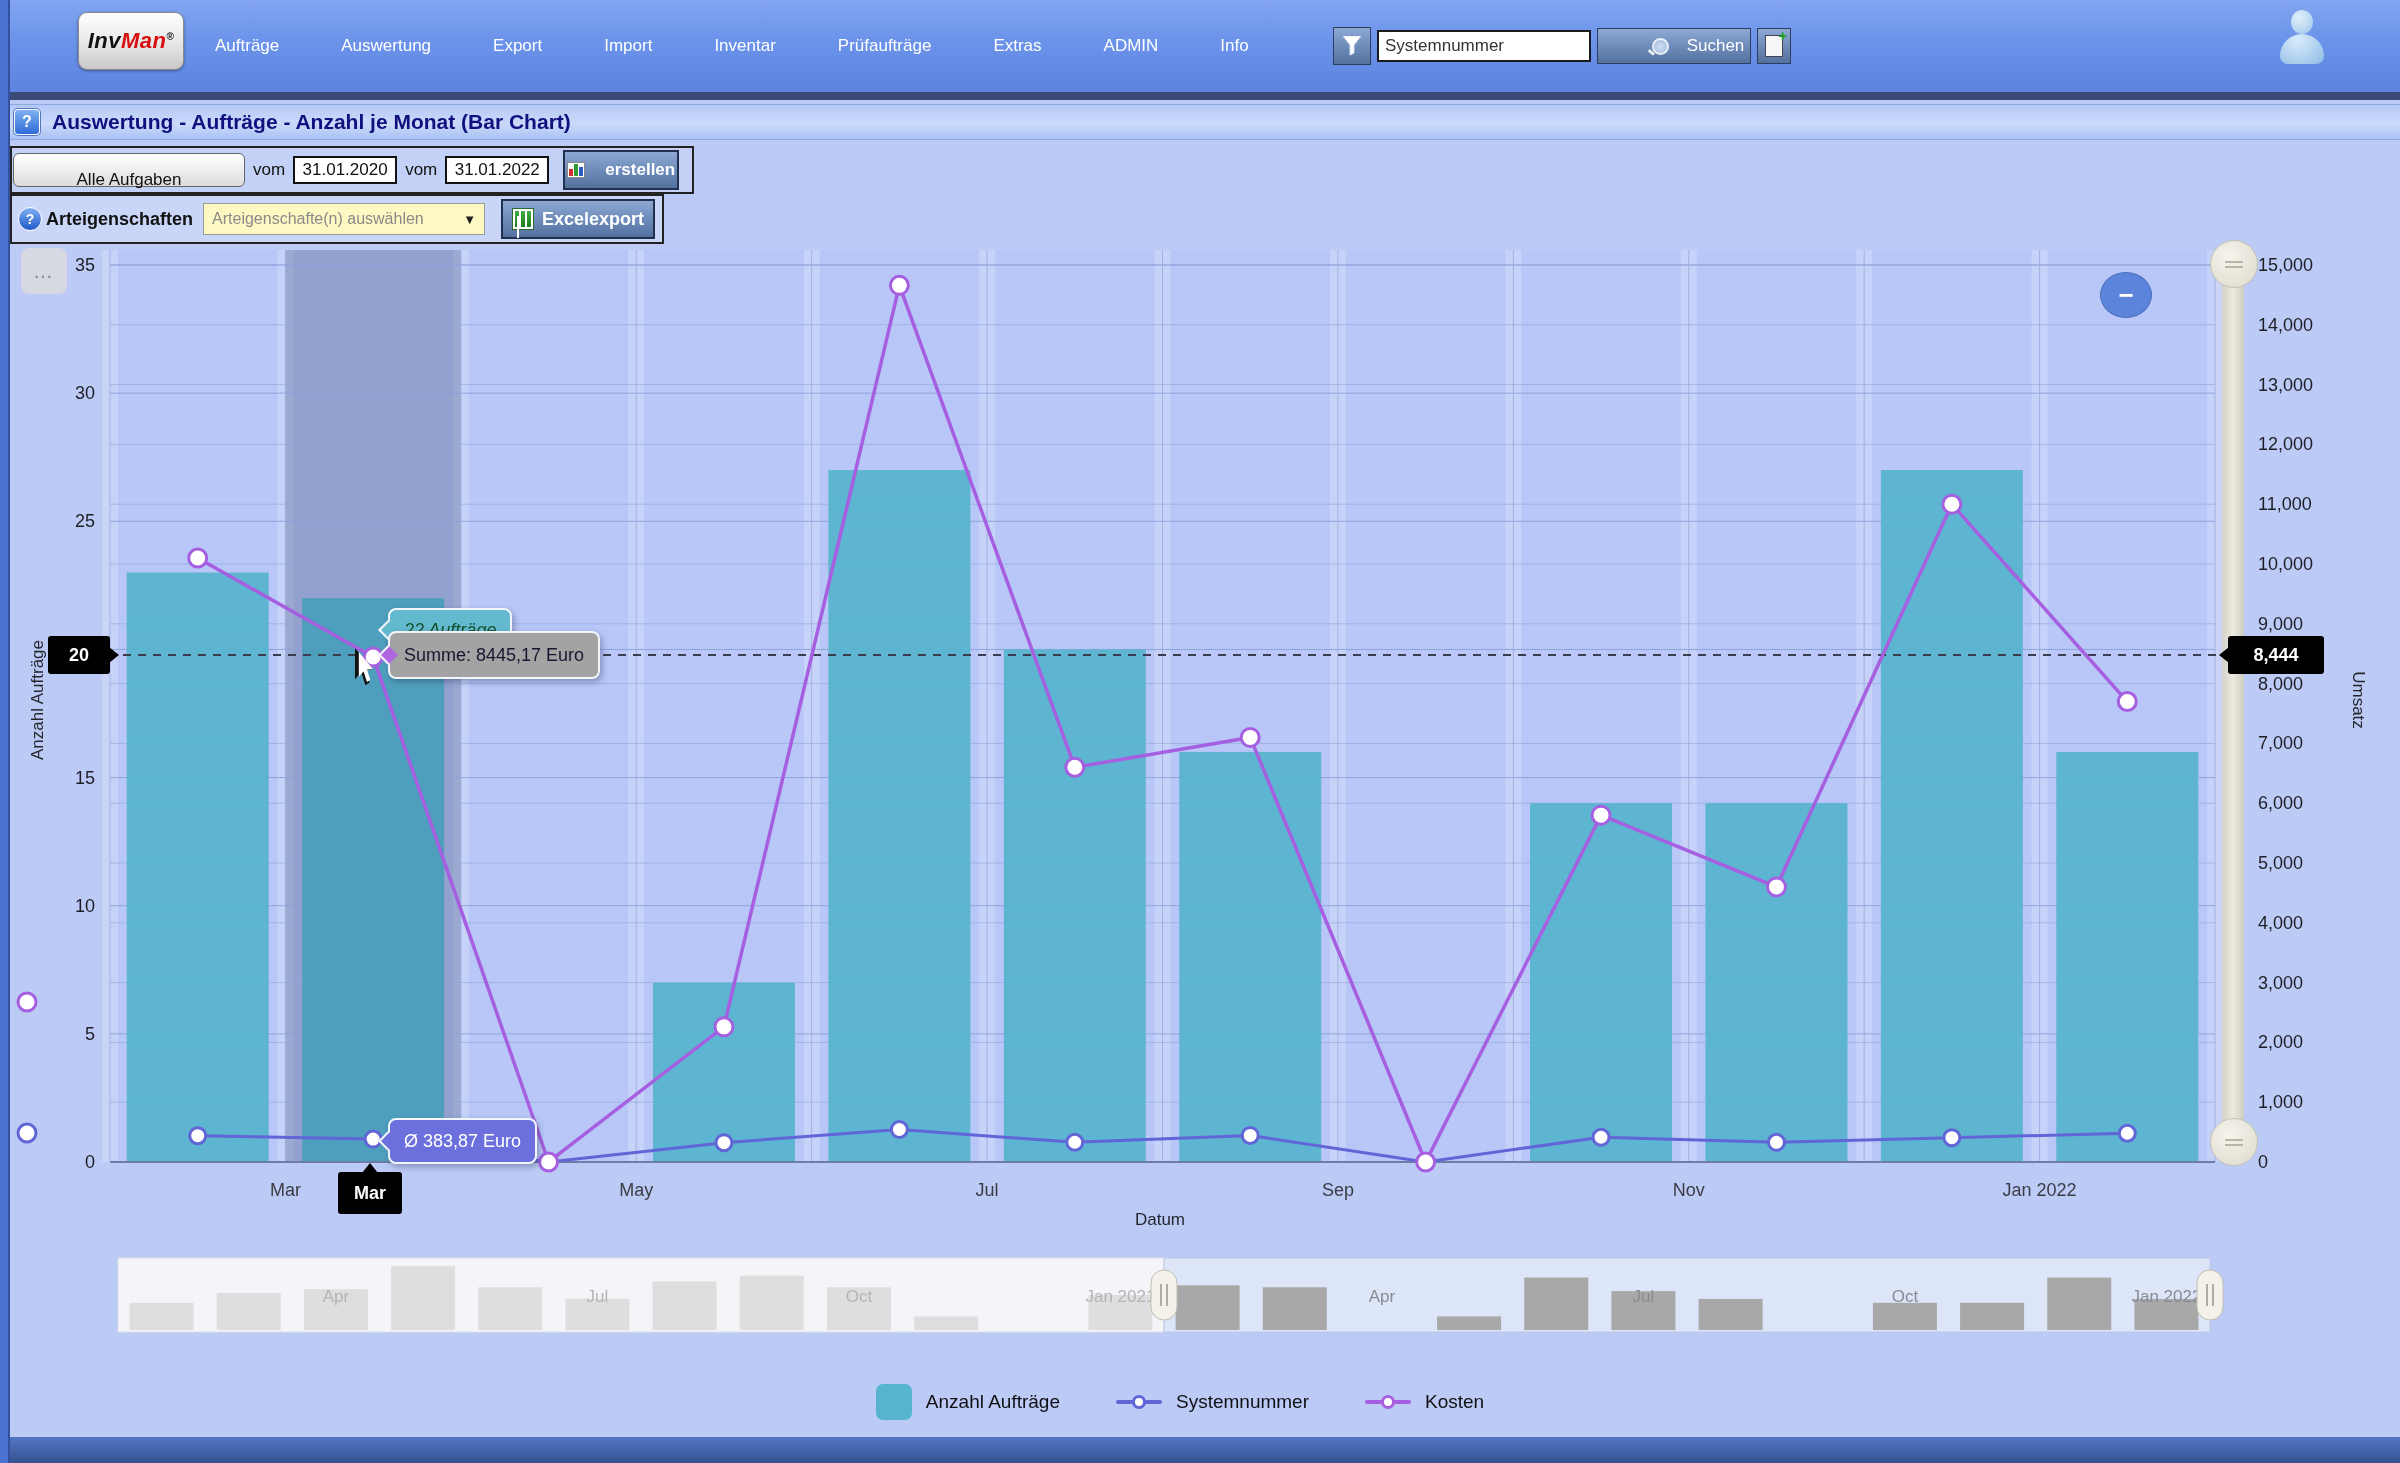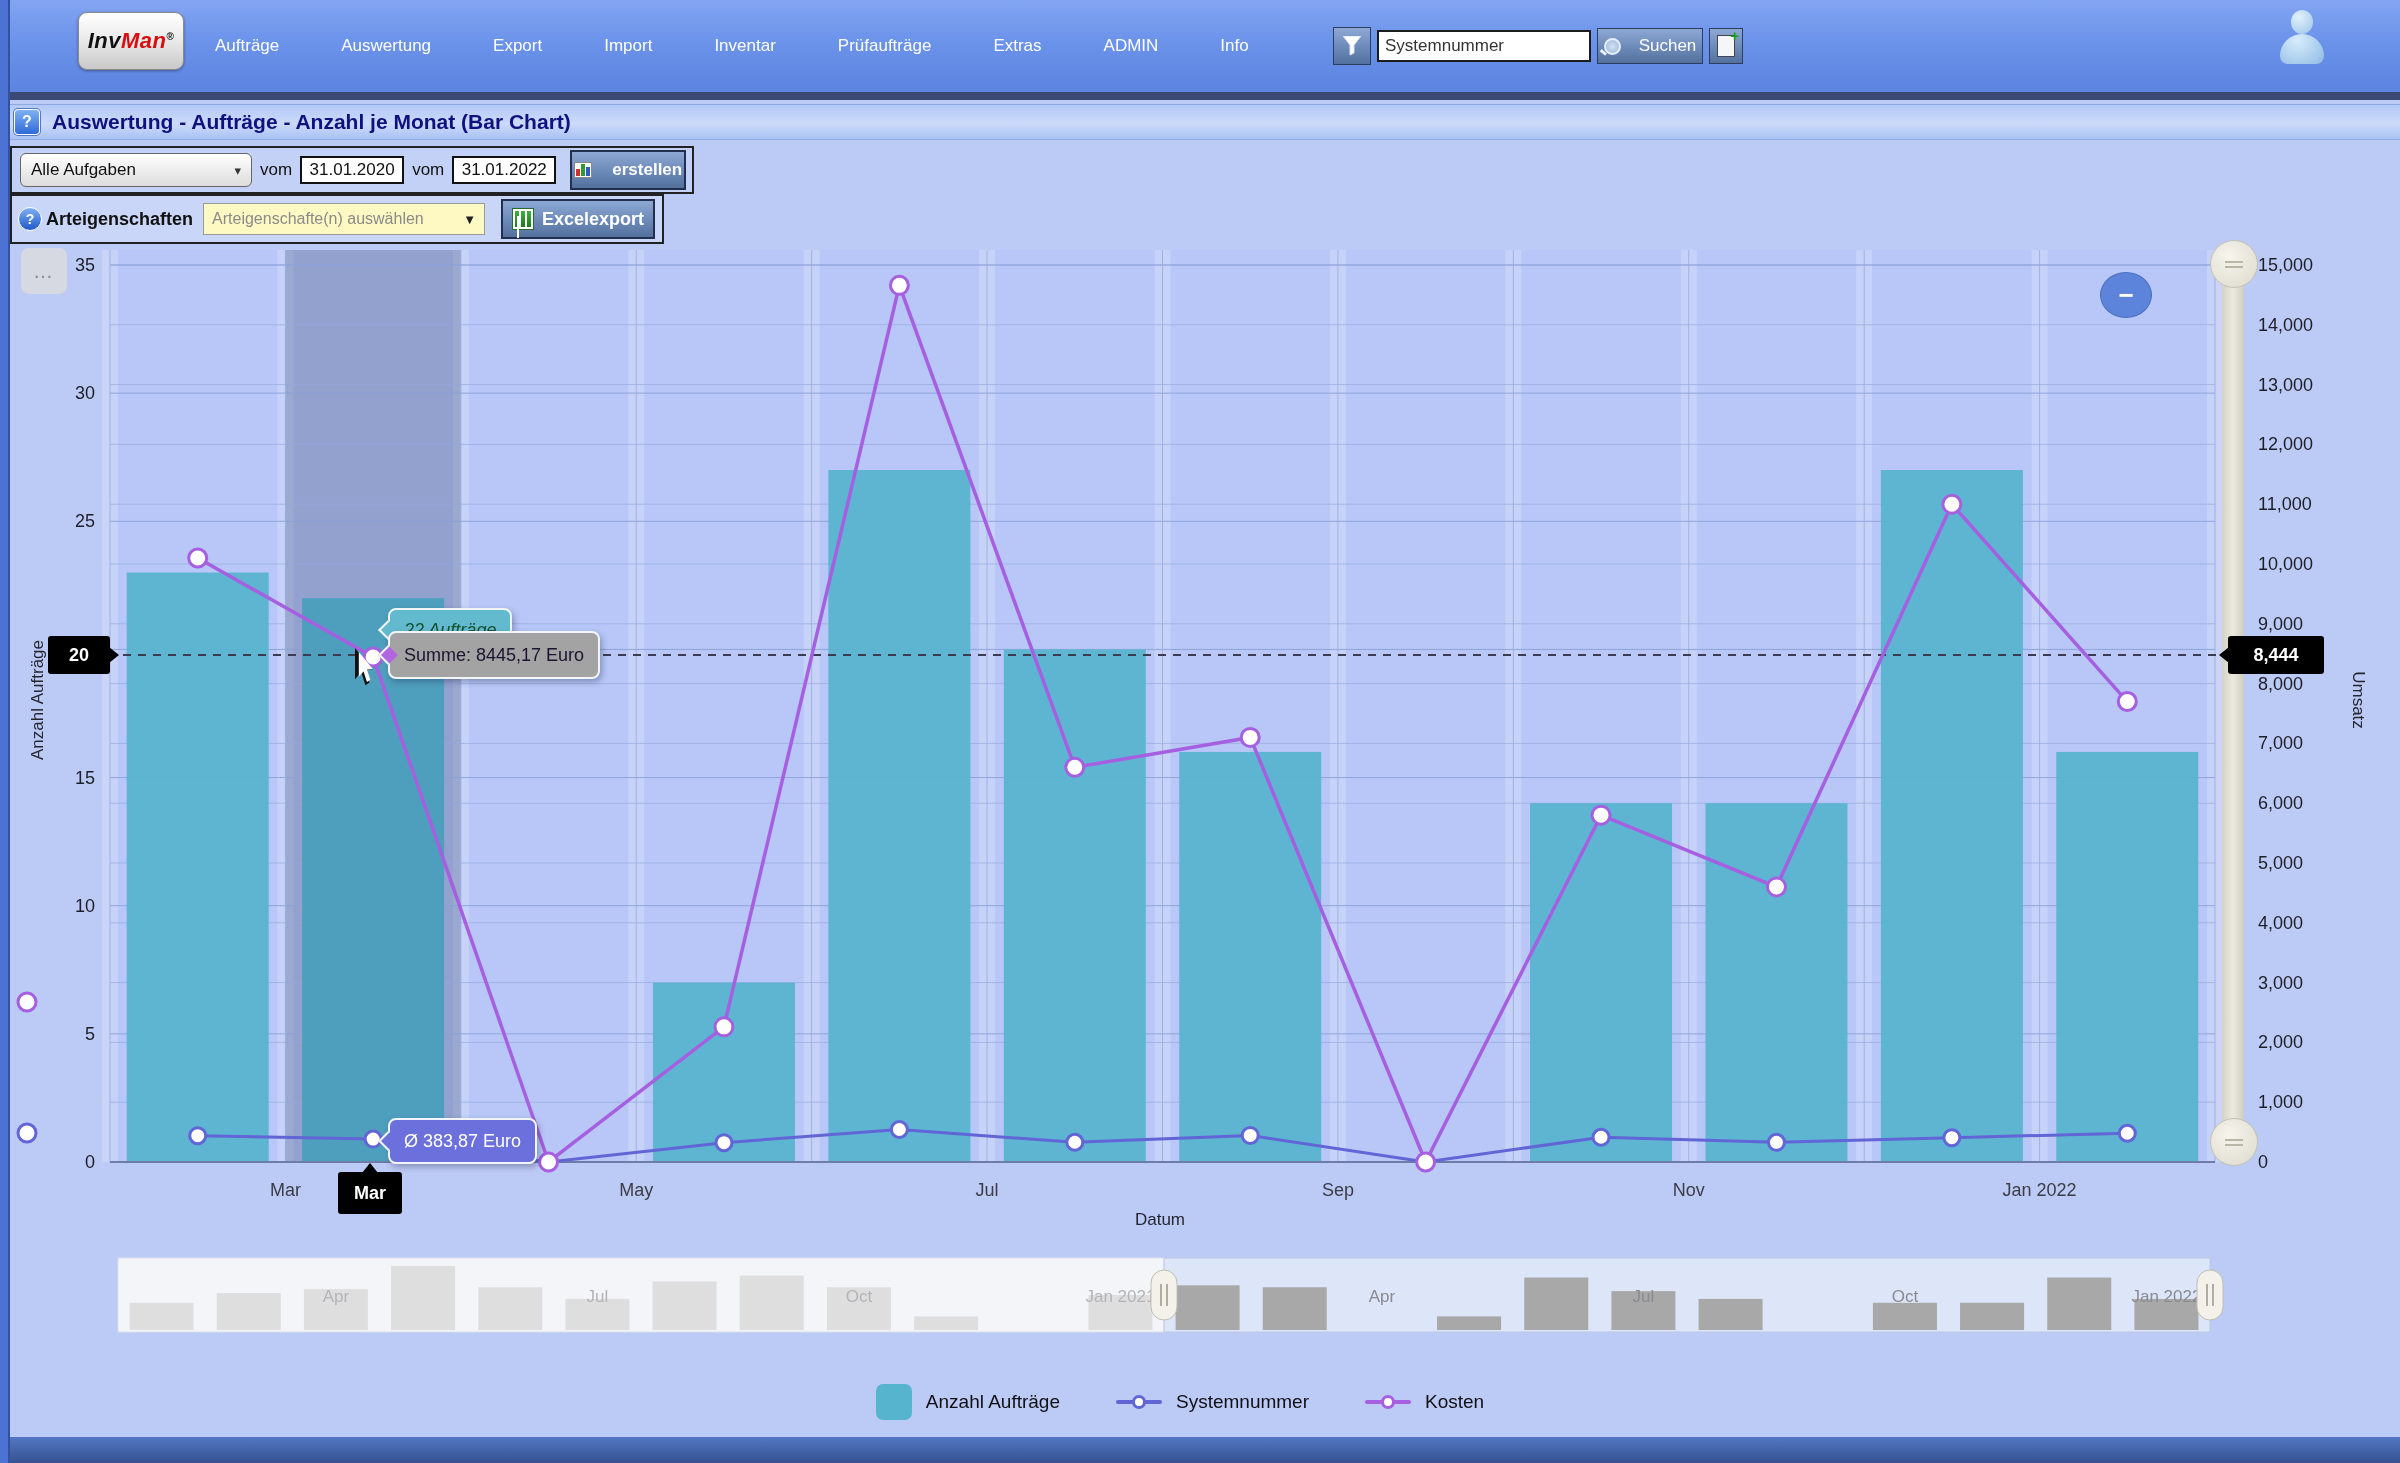--- a/index.html
+++ b/index.html
@@ -24,21 +24,21 @@
   .logo .red{color:#d90f0f;}
   .logo .reg{font-size:10px;color:#111;vertical-align:super;font-style:normal;}
   .menu{position:absolute;left:215px;top:0;height:92px;display:flex;align-items:center;gap:62px;}
   .menu .mi{color:#fff;font-size:17px;cursor:default;white-space:nowrap;}
   .nav-search{position:absolute;left:1333px;top:28px;height:36px;display:flex;align-items:center;gap:6px;}
   .btn-steel{background:linear-gradient(#8ea8d4 0%,#6e8cba 50%,#54719e 100%);
     border:1px solid #2c3d60;color:#fff;display:flex;align-items:center;justify-content:center;}
   .funnel-btn{width:36px;height:36px;}
   .sysnum{width:214px;height:32px;border:2px solid #1c1c1c;background:#fff;font-size:17px;color:#333;
     padding:0 6px;font-family:inherit;box-sizing:border-box;}
-  .suchen-btn{width:104px;height:34px;font-size:17px;gap:18px;}
+  .suchen-btn{width:104px;height:34px;font-size:17px;gap:18px;padding-left:48px;}
   .mag{width:13px;height:13px;border:2px solid #e8eef8;border-radius:50%;position:relative;background:radial-gradient(#cfe0f4,#9db8d8);}
   .mag::after{content:"";position:absolute;width:7px;height:2.5px;background:#e8eef8;transform:rotate(40deg);left:-6px;top:11px;}
   .mini-btn{width:32px;height:34px;position:relative;}
   .doc{width:16px;height:20px;background:#f4f6f8;border:1px solid #445;position:relative;}
   .doc::after{content:"+";position:absolute;right:-5px;top:-9px;color:#18a018;font-weight:bold;font-size:15px;}
   .avatar{position:absolute;right:70px;top:6px;width:56px;height:58px;}
   .avatar .head{position:absolute;left:17px;top:4px;width:22px;height:24px;border-radius:50%;
     background:radial-gradient(circle at 35% 30%,#e2f1fc,#9cc4e8);}
   .avatar .bodyp{position:absolute;left:6px;top:28px;width:44px;height:30px;border-radius:22px 22px 8px 8px;
     background:radial-gradient(circle at 40% 20%,#d8ecfb,#8fbbe4);}
@@ -50,23 +50,23 @@
     display:flex;align-items:center;z-index:25;}
   .help-ico{width:24px;height:24px;margin-left:14px;border-radius:4px;
     background:linear-gradient(#7fb0f2,#2f6bd8);border:1px solid #fff;box-shadow:0 0 0 1px #5577bb;
     color:#fff;font-weight:bold;font-size:16px;display:flex;align-items:center;justify-content:center;}
   .page-title{margin-left:12px;font-size:21px;font-weight:bold;color:#10107e;}
 
   
   .frow{position:absolute;display:flex;align-items:center;background:#c3d1f7;border:2px solid #222;z-index:25;}
   .frow1{left:10px;top:146px;width:680px;height:44px;}
   .frow2{left:10px;top:194px;width:650px;height:46px;background:#c9d6f8;}
-  .select{margin-left:8px;width:232px;height:30px;border:1px solid #666;border-radius:6px;
+  .select{margin-left:1px;width:232px;height:30px;border:1px solid #666;border-radius:6px;
     background:linear-gradient(#ffffff,#dcdcdc);display:flex;align-items:center;font-size:17px;color:#111;
-    padding:16px 10px;box-sizing:border-box;justify-content:space-between;}
+    padding:16px 10px;box-sizing:border-box;justify-content:space-between;flex-direction:column;}
   .chev{font-size:13px;color:#333;}
   .lbl{font-size:17px;color:#111;margin:8px 8px;}
   .date-in{width:104px;height:28px;border:2px solid #111;background:#fff;font-size:17px;color:#111;
     text-align:center;font-family:inherit;box-sizing:border-box;}
   .erstellen-btn{margin-left:14px;width:112px;height:36px;font-size:17px;font-weight:bold;gap:20px;
     border:2px solid #20304e;}
   .chart-ico{width:18px;height:16px;background:#fff;border:1px solid #888;display:flex;align-items:flex-end;gap:1px;padding:1px;box-sizing:border-box;}
   .chart-ico i{display:block;width:4px;}
   .props-help{margin-left:6px;width:22px;height:22px;border-radius:50%;background:linear-gradient(#7fb0f2,#2058c8);
     color:#fff;font-weight:bold;font-size:14px;display:flex;align-items:center;justify-content:center;border:1px solid #fff;}

